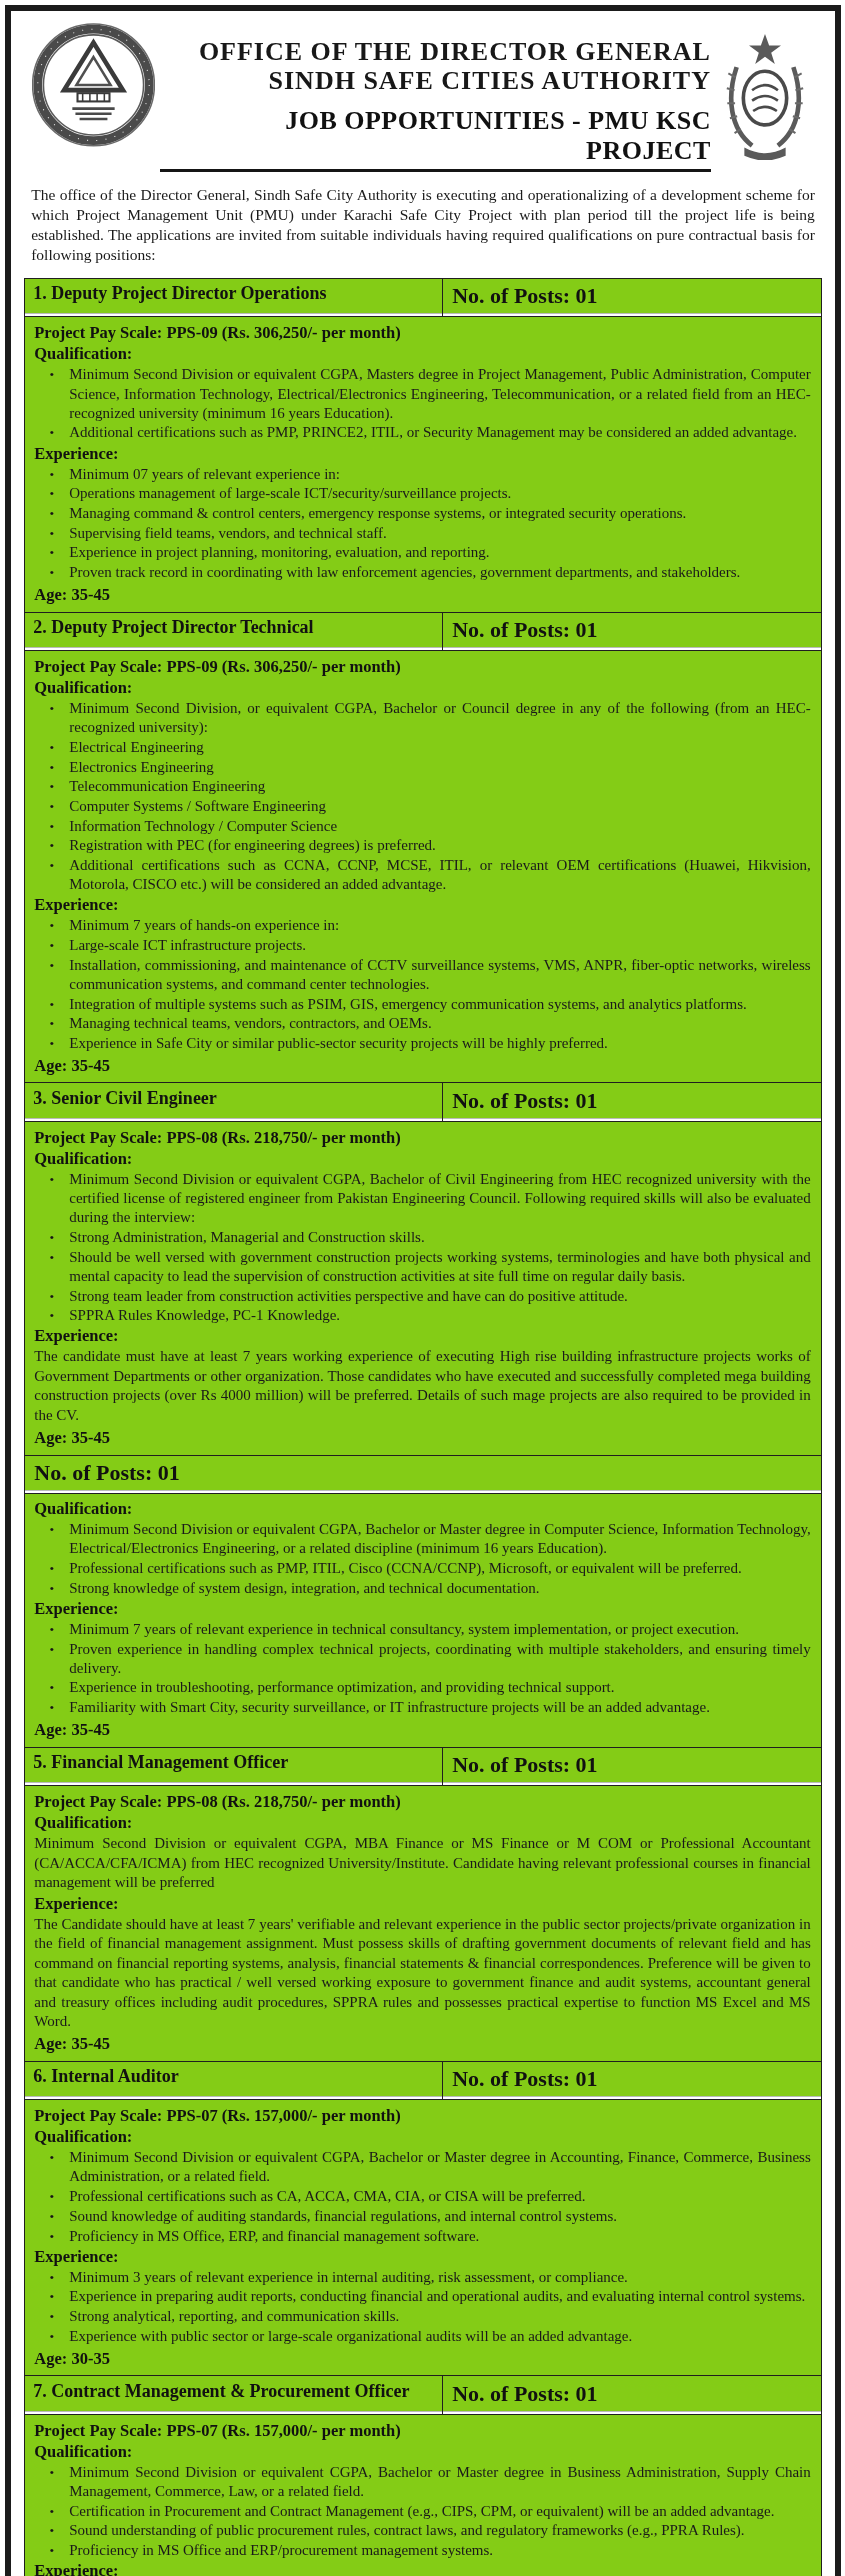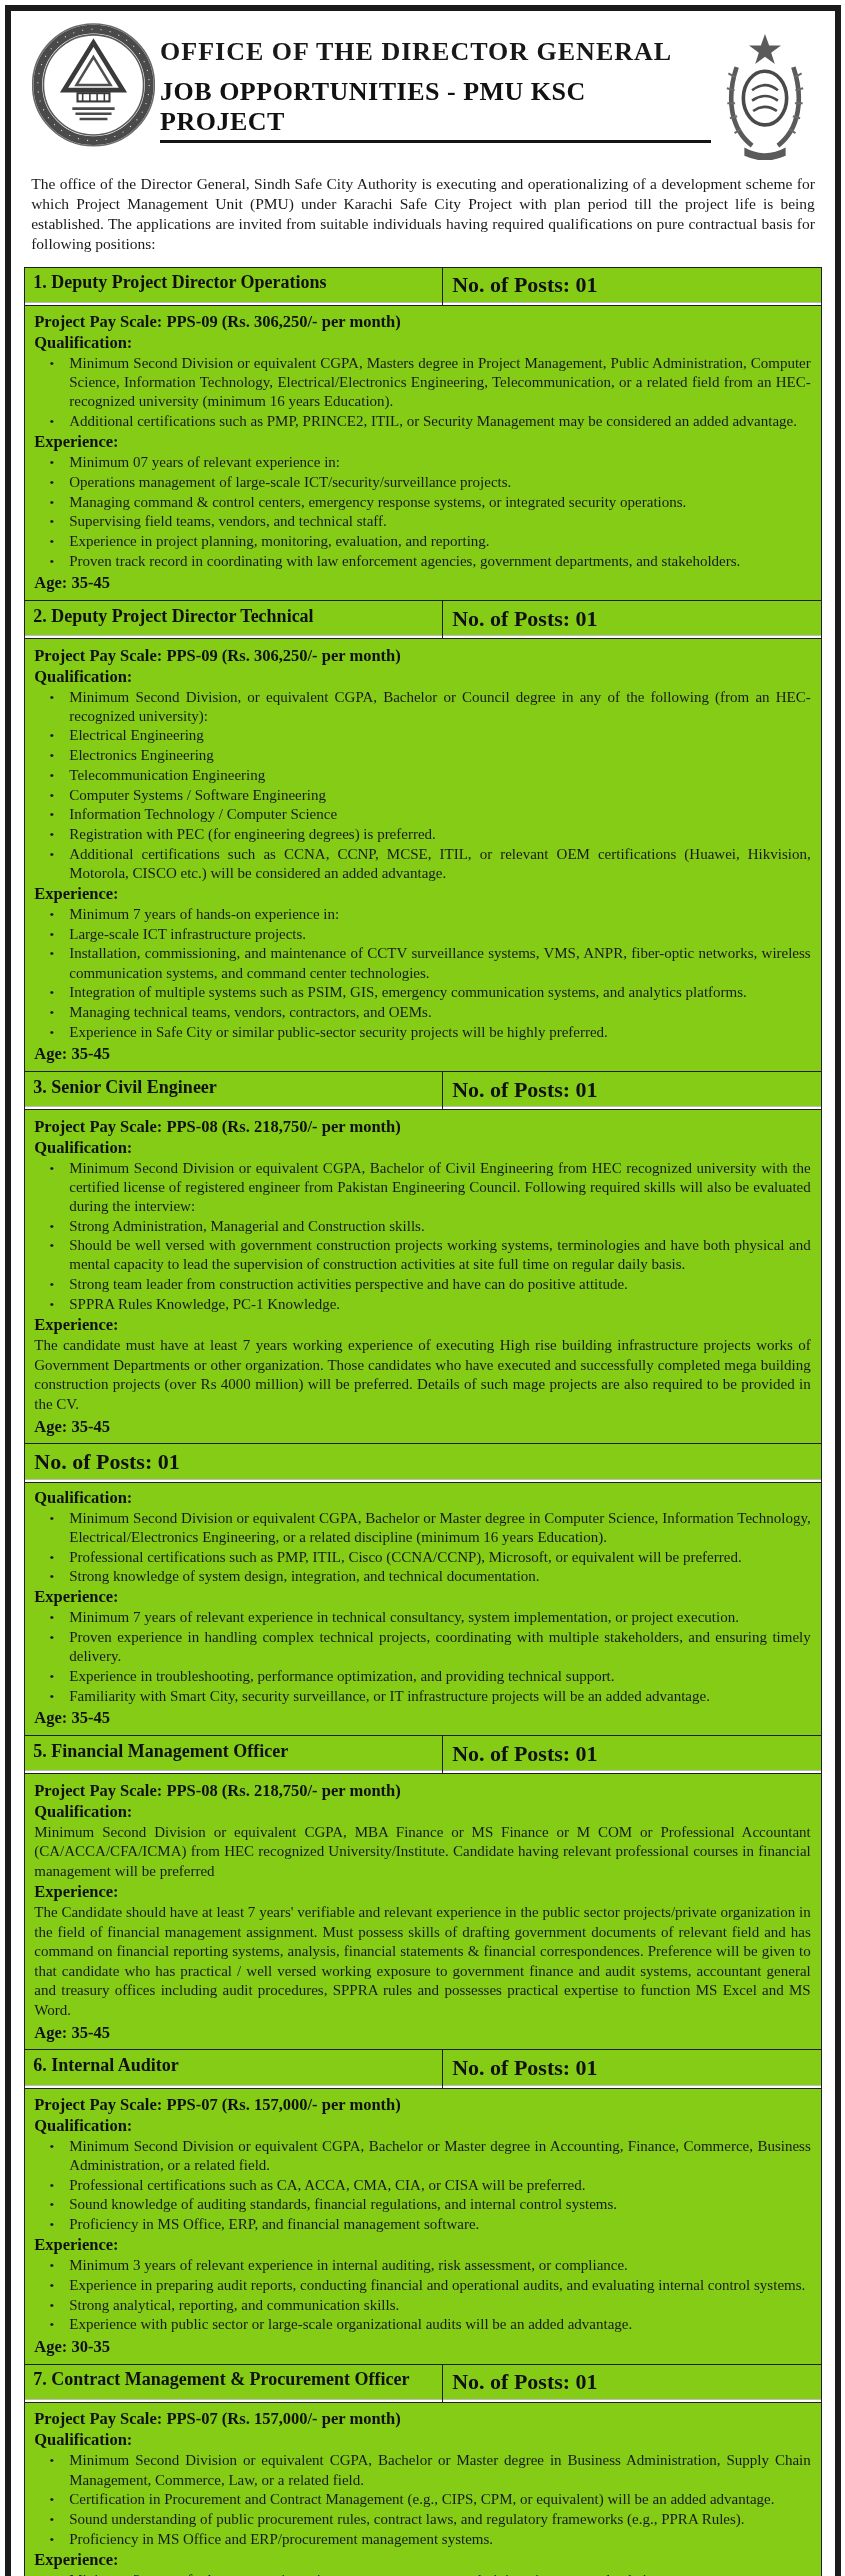--- a/index.html
+++ b/index.html
@@ -7,21 +7,21 @@
   html,body{background:#ffffff}
   body{width:846px;font-family:"Liberation Serif",serif;color:#151515}
   .page{width:846px;min-height:2718px;background:#fff;padding:4.6px 4.6px 3.1px 4.6px}
   .frame{border:6.7px solid #1b1b1b;background:#fff;min-height:2709px;display:flex;flex-direction:column}
   .inner{padding:5.2px 13.4px 0 13.4px;flex:1;display:flex;flex-direction:column}
 
   
   .masthead{display:flex;align-items:flex-start;padding:7.2px 3.1px 0 3.1px}
   .seal-wrap{flex:0 0 133px;display:flex;justify-content:center}
   .crest-wrap{flex:0 0 108px;display:flex;justify-content:center;padding-top:8.2px}
-  .head-center{flex:1;text-align:left;padding-top:15.5px}
+  .head-center{flex:1;text-align:right;padding-top:15.5px}
   .org-line{font-weight:bold;font-size:26px;line-height:1.1;letter-spacing:1px;color:#181818}
   .banner{display:inline-block;font-weight:bold;font-size:26px;letter-spacing:0.5px;margin-top:10.3px;
           border-bottom:3.6px solid #151515;padding-bottom:2.6px;color:#111}
   .intro{font-size:15.5px;line-height:1.3;text-align:justify;margin:13.4px 7.2px 12.4px 7.2px;color:#1a1a1a}
 
   
   .job{border:1.5px solid #1f1f1f;margin-top:-1.5px;background:#84cc16}
   .job:first-child{margin-top:0}
   .job-head{display:flex;border-bottom:1.5px solid #1f1f1f;box-shadow:inset 0 -2.1px 0 #fff,inset 0 -3.1px 0 #bbb}
   .job-title{flex:0 0 52.5%;border-right:1.5px solid #1f1f1f;padding:4.6px 3.1px 6.7px 8.2px;
@@ -61,20 +61,21 @@
               <line x1="98" y1="136" x2="98" y2="152" stroke="#3a3a3a" stroke-width="3"></line>
               <line x1="112" y1="136" x2="112" y2="152" stroke="#3a3a3a" stroke-width="3"></line>
               <line x1="126" y1="136" x2="126" y2="152" stroke="#3a3a3a" stroke-width="3"></line>
               <line x1="140" y1="136" x2="140" y2="152" stroke="#3a3a3a" stroke-width="3"></line>
               <path d="M78 166 h82 M84 176 h70 M92 186 h54" stroke="#4a4a4a" stroke-width="5" fill="none"></path>
             </svg>
           </span>
         </div>
         <div class="head-center">
           <div class="org-line">OFFICE OF THE DIRECTOR GENERAL</div>
+          <div class="org-line">SINDH SAFE CITIES AUTHORITY</div>
           <div class="banner">JOB OPPORTUNITIES - PMU KSC PROJECT</div>
         </div>
         <div class="crest-wrap">
           <span>
             <svg width="88" height="129" viewBox="0 0 170 250">
               <polygon points="85,6 93,28 116,28 97,42 104,64 85,50 66,64 73,42 54,28 77,28" fill="#5a5a5a"></polygon>
               <path d="M30 70 C 10 130, 18 190, 60 222 M140 70 C 160 130, 152 190, 110 222" fill="none" stroke="#5a5a5a" stroke-width="9"></path>
               <g stroke="#6a6a6a" stroke-width="4" fill="none">
                 <path d="M28 90 l-14 -8 M26 115 l-15 -4 M27 140 l-15 0 M31 165 l-14 4 M38 190 l-12 8"></path>
                 <path d="M142 90 l14 -8 M144 115 l15 -4 M143 140 l15 0 M139 165 l14 4 M132 190 l12 8"></path>

